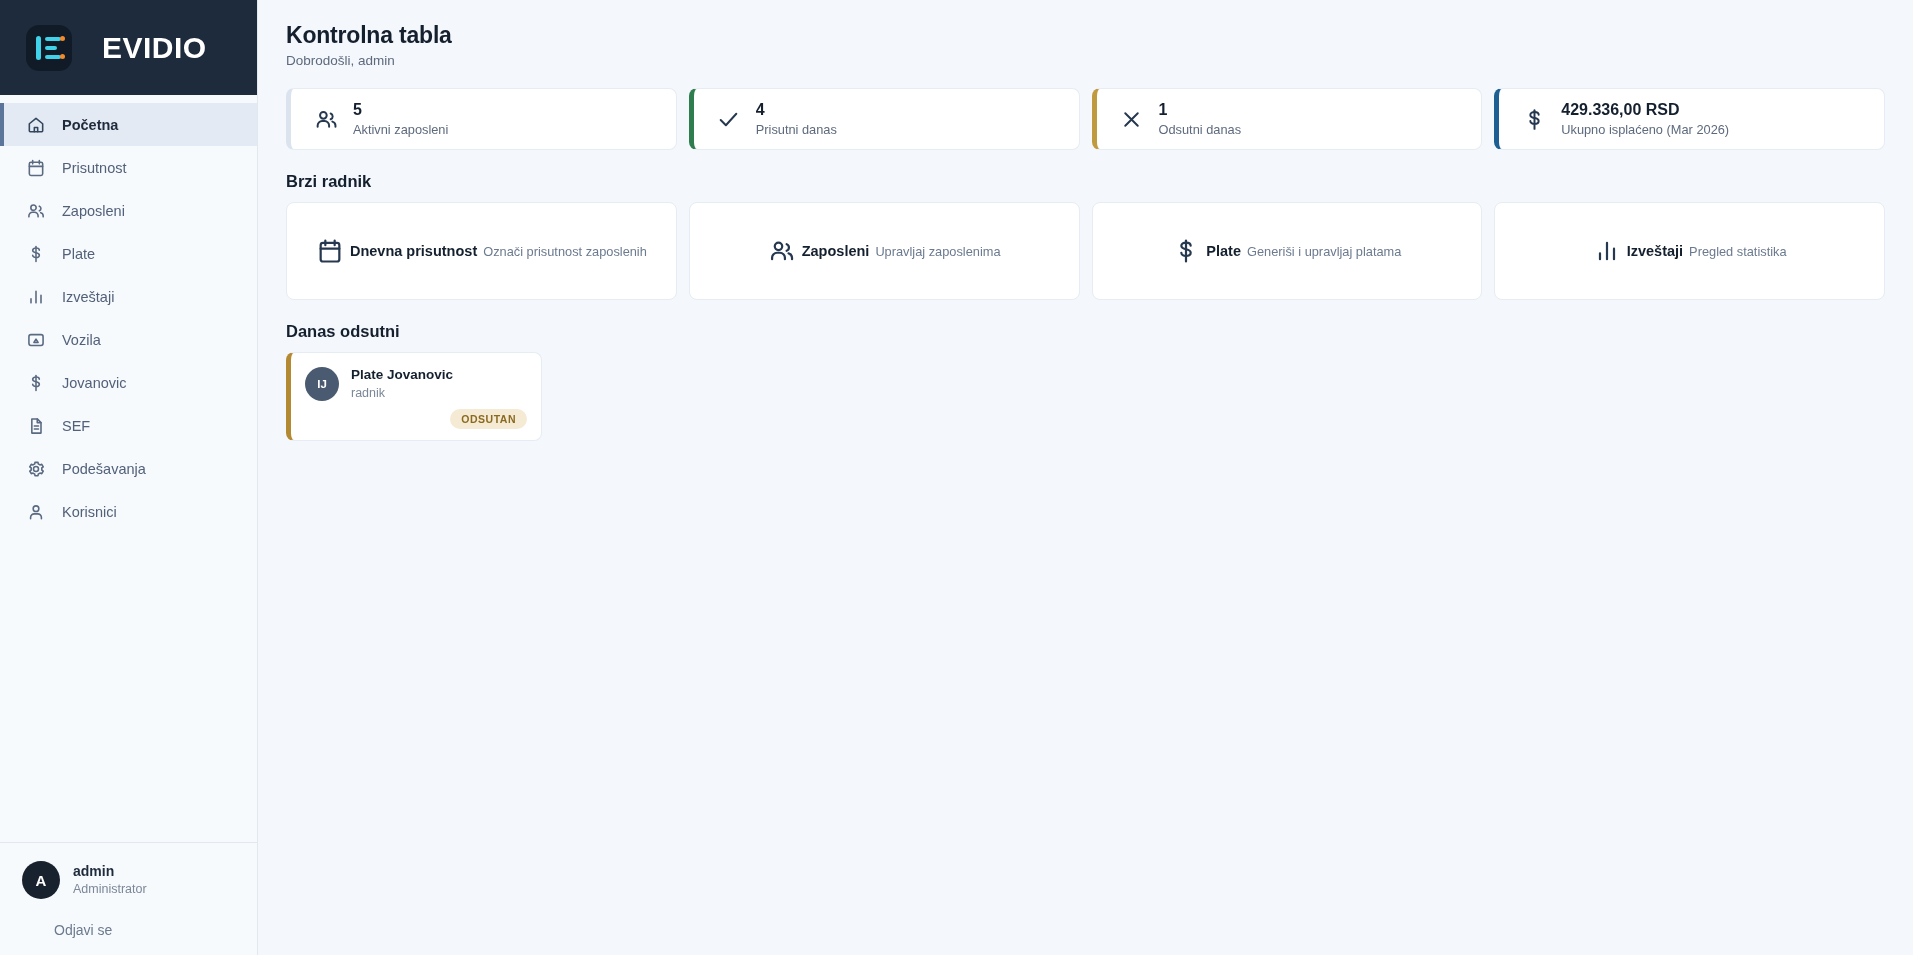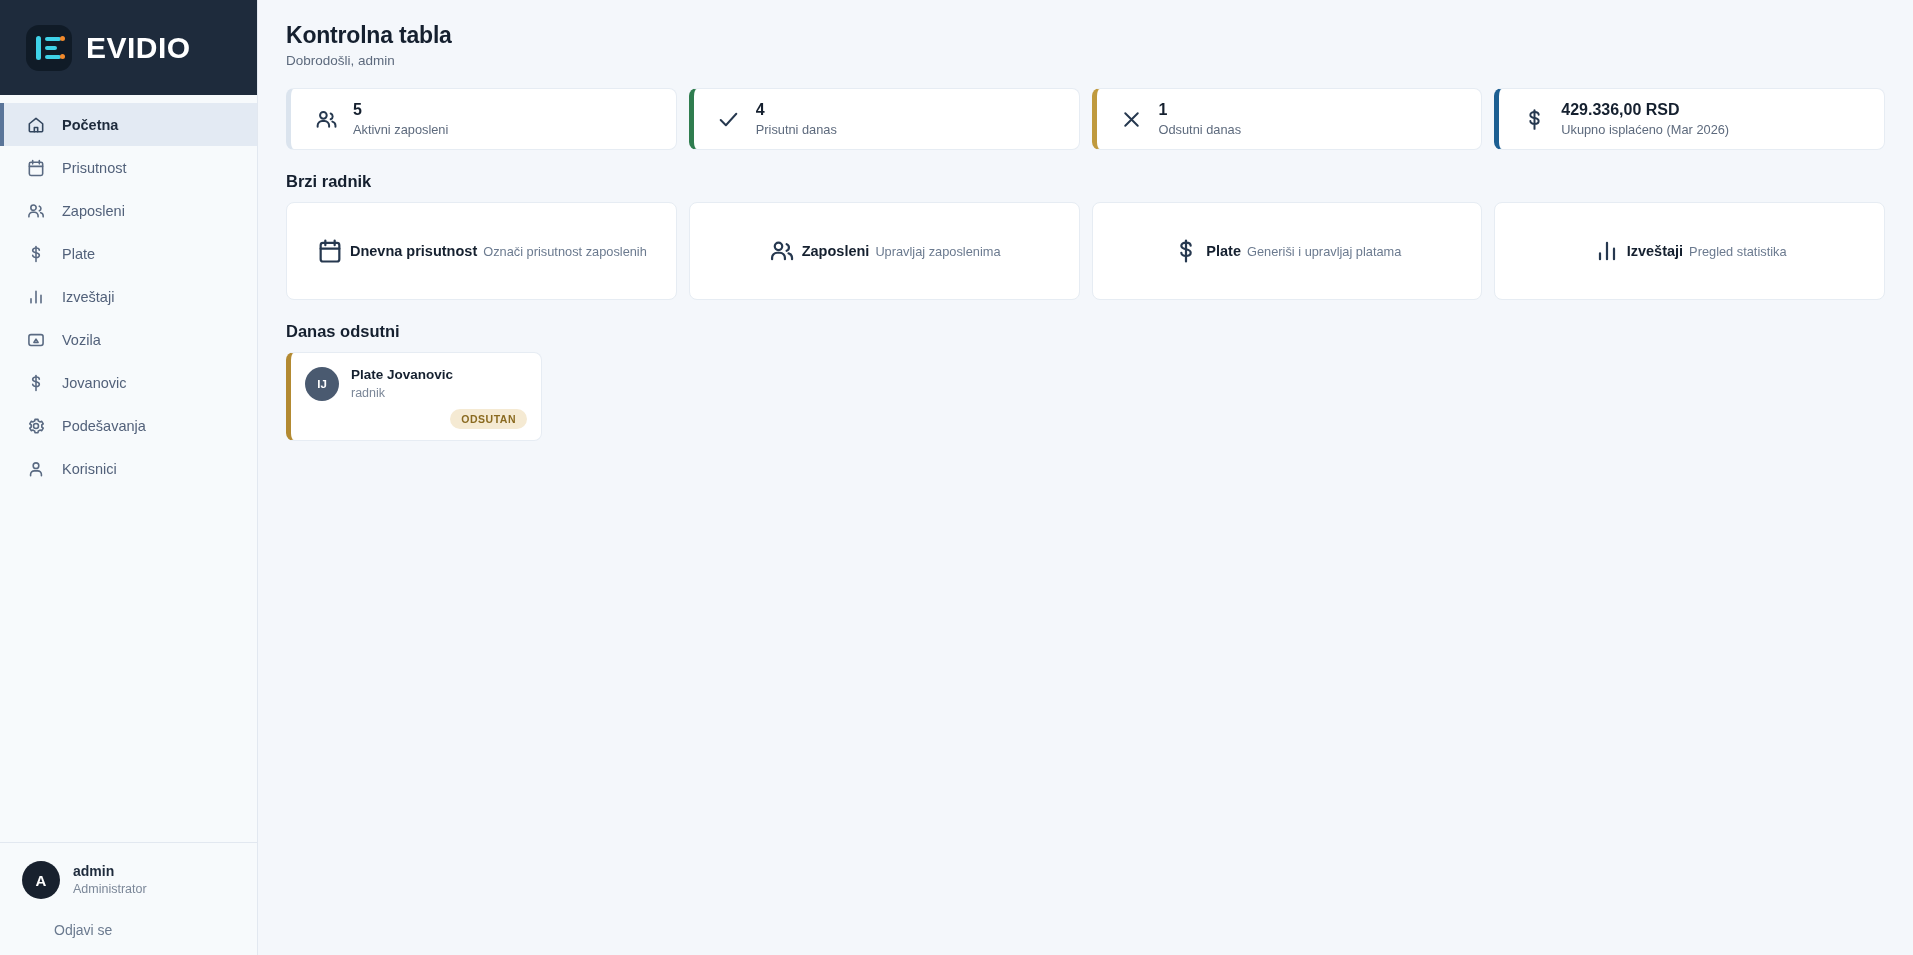--- a/index.html
+++ b/index.html
@@ -21,21 +21,21 @@
     display: flex;
     flex-direction: column;
     flex: 0 0 258px;
   }
   .logo-bar {
     height: 95px;
     background: #1e2b3c;
     display: flex;
     align-items: center;
     padding-left: 26px;
-    gap: 14px;
+    gap: 30px;
     flex: 0 0 95px;
   }
   .logo-mark {
     width: 46px; height: 46px;
     background: #101b27;
     border-radius: 13px;
     position: relative;
     flex: 0 0 46px;
   }
   .logo-mark .bar-v {
@@ -264,20 +264,30 @@
       <div class="nav-item">
         <span class="ico">
             <svg viewBox="0 0 24 24" width="20" height="20">
               <path d="M12 3v18"></path>
               <path d="M16 7.5c0-1.7-1.8-2.7-4-2.7s-4 1-4 2.8 1.8 2.5 4 2.9 4 1.1 4 2.9-1.8 2.8-4 2.8-4-1-4-2.7"></path>
             </svg>
           </span>
         <span>Jovanovic</span>
       </div>
 
+      <div class="nav-item">
+        <span class="ico">
+            <svg viewBox="0 0 24 24" width="20" height="20">
+              <path d="M7 3.5h6.5L18 8v12.5H7z"></path>
+              <path d="M13.5 3.5V8H18"></path>
+              <path d="M10 12h5M10 15.5h5"></path>
+            </svg>
+          </span>
+        <span>SEF</span>
+      </div>
 
       <div class="nav-item">
         <span class="ico">
             <svg viewBox="0 0 24 24" width="20" height="20">
               <circle cx="12" cy="12" r="3"></circle>
               <path d="M19 12a7 7 0 0 0-.1-1.2l1.8-1.3-1.8-3.1-2.1.8a7 7 0 0 0-2-1.2L14.4 4h-3.6l-.4 2a7 7 0 0 0-2 1.2l-2.1-.8-1.8 3.1 1.8 1.3a7 7 0 0 0 0 2.4l-1.8 1.3 1.8 3.1 2.1-.8a7 7 0 0 0 2 1.2l.4 2h3.6l.4-2a7 7 0 0 0 2-1.2l2.1.8 1.8-3.1-1.8-1.3c.07-.4.1-.8.1-1.2z"></path>
             </svg>
           </span>
         <span>Podešavanja</span>
       </div>

